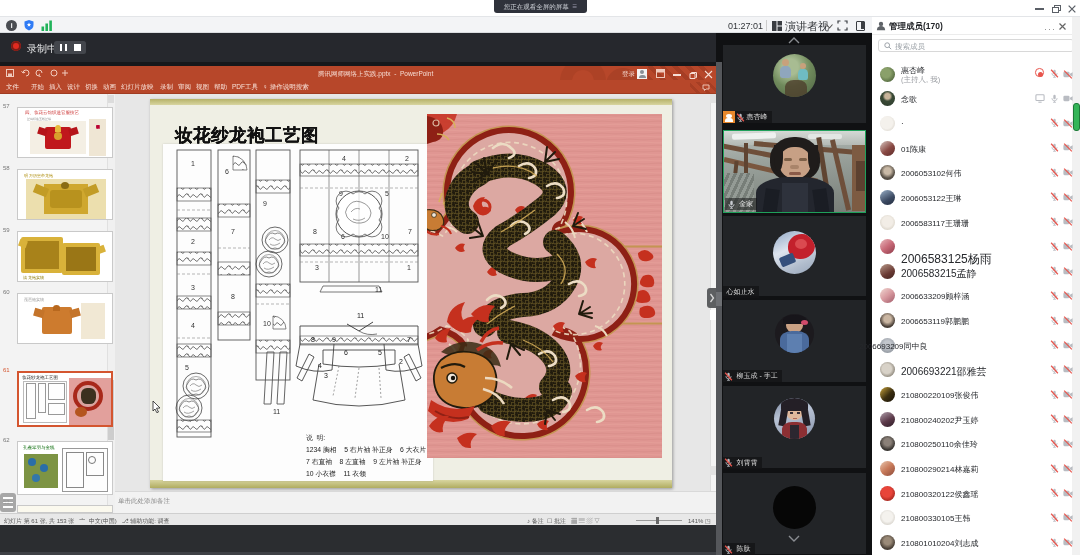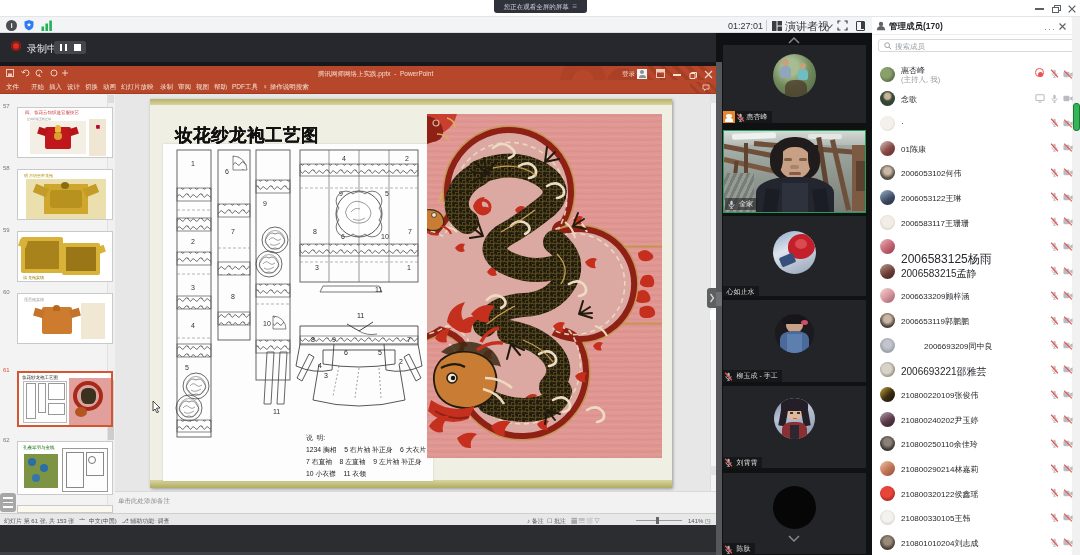--- a/index.html
+++ b/index.html
@@ -728,21 +728,21 @@
     <rect x="4.4" y="1" width="3.2" height="6" rx="1.6" fill="#b9bcc2"></rect>
     <path d="M2.5 5.5 a3.5 3.5 0 0 0 7 0 M6 9 v2 M4 11 h4" stroke="#b9bcc2" stroke-width="1.1" fill="none"></path>
     <line x1="1.5" y1="1" x2="10.5" y2="11" stroke="#e8554d" stroke-width="1.6"></line>
   </svg>
 <svg class="abs" style="left:1062.5px;top:316.1px" width="10" height="9" viewBox="0 0 13 11">
     <rect x="0.5" y="2" width="8" height="7" rx="1.5" fill="#b9bcc2"></rect>
     <path d="M9 4.5 L12.5 2.5 V8.5 L9 6.5z" fill="#b9bcc2"></path>
     <line x1="1.5" y1="0.5" x2="11.5" y2="10.5" stroke="#e8554d" stroke-width="1.6"></line>
   </svg>
 <div class="abs" style="left:879.5px;top:337.8px;width:15px;height:15px;border-radius:50%;background:radial-gradient(circle at 50% 42%,#c2c6cc 0 30%,#9aa0a8 70%,#888e96)"></div>
-<div class="abs" style="left:924px;top:340.8px;color:#26282c;font-size:8px">2006693209同中良</div>
+<div class="abs" style="left:859px;top:340.8px;color:#26282c;font-size:8px">2006693209同中良</div>
 <svg class="abs" style="left:1049.5px;top:340.26px" width="9" height="9" viewBox="0 0 12 12">
     <rect x="4.4" y="1" width="3.2" height="6" rx="1.6" fill="#b9bcc2"></rect>
     <path d="M2.5 5.5 a3.5 3.5 0 0 0 7 0 M6 9 v2 M4 11 h4" stroke="#b9bcc2" stroke-width="1.1" fill="none"></path>
     <line x1="1.5" y1="1" x2="10.5" y2="11" stroke="#e8554d" stroke-width="1.6"></line>
   </svg>
 <svg class="abs" style="left:1062.5px;top:340.76px" width="10" height="9" viewBox="0 0 13 11">
     <rect x="0.5" y="2" width="8" height="7" rx="1.5" fill="#b9bcc2"></rect>
     <path d="M9 4.5 L12.5 2.5 V8.5 L9 6.5z" fill="#b9bcc2"></path>
     <line x1="1.5" y1="0.5" x2="11.5" y2="10.5" stroke="#e8554d" stroke-width="1.6"></line>
   </svg>

